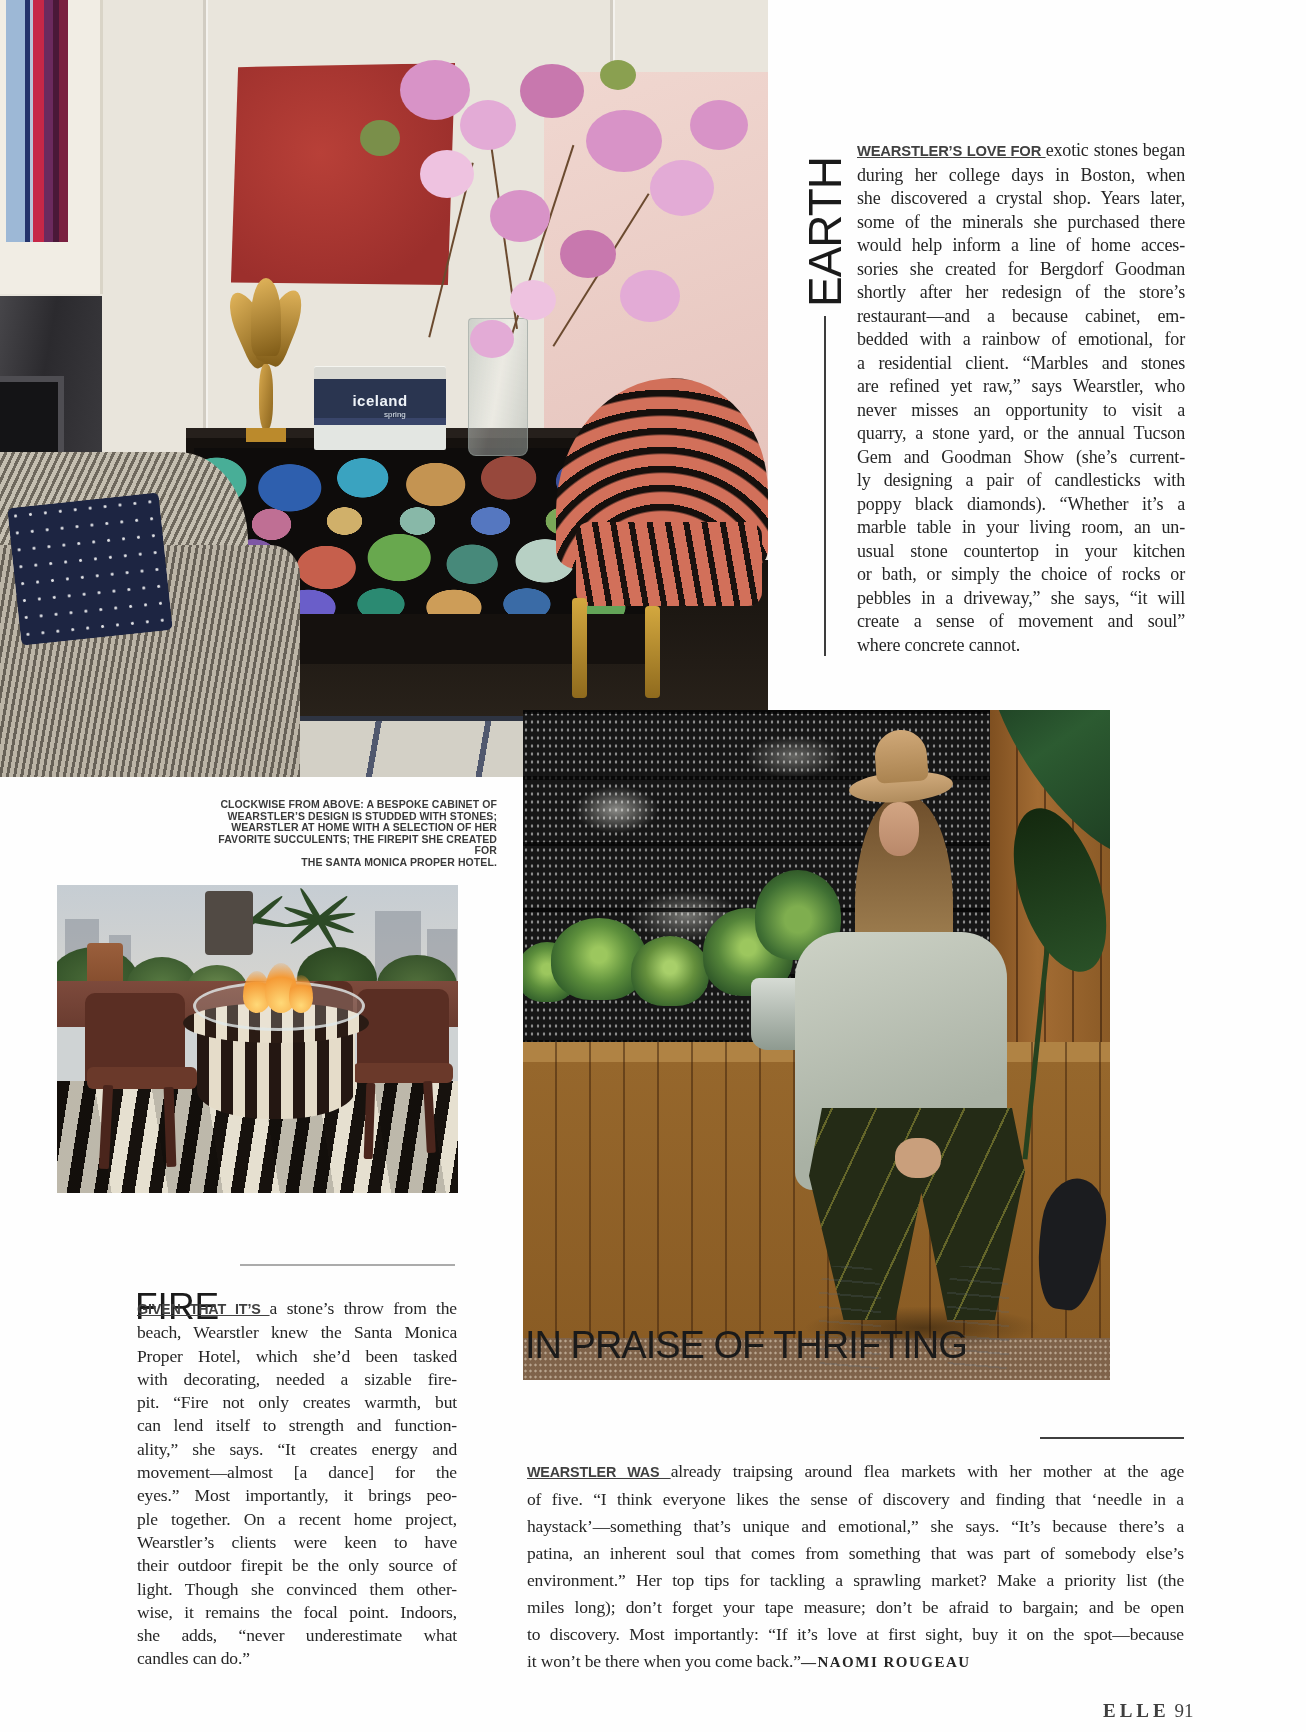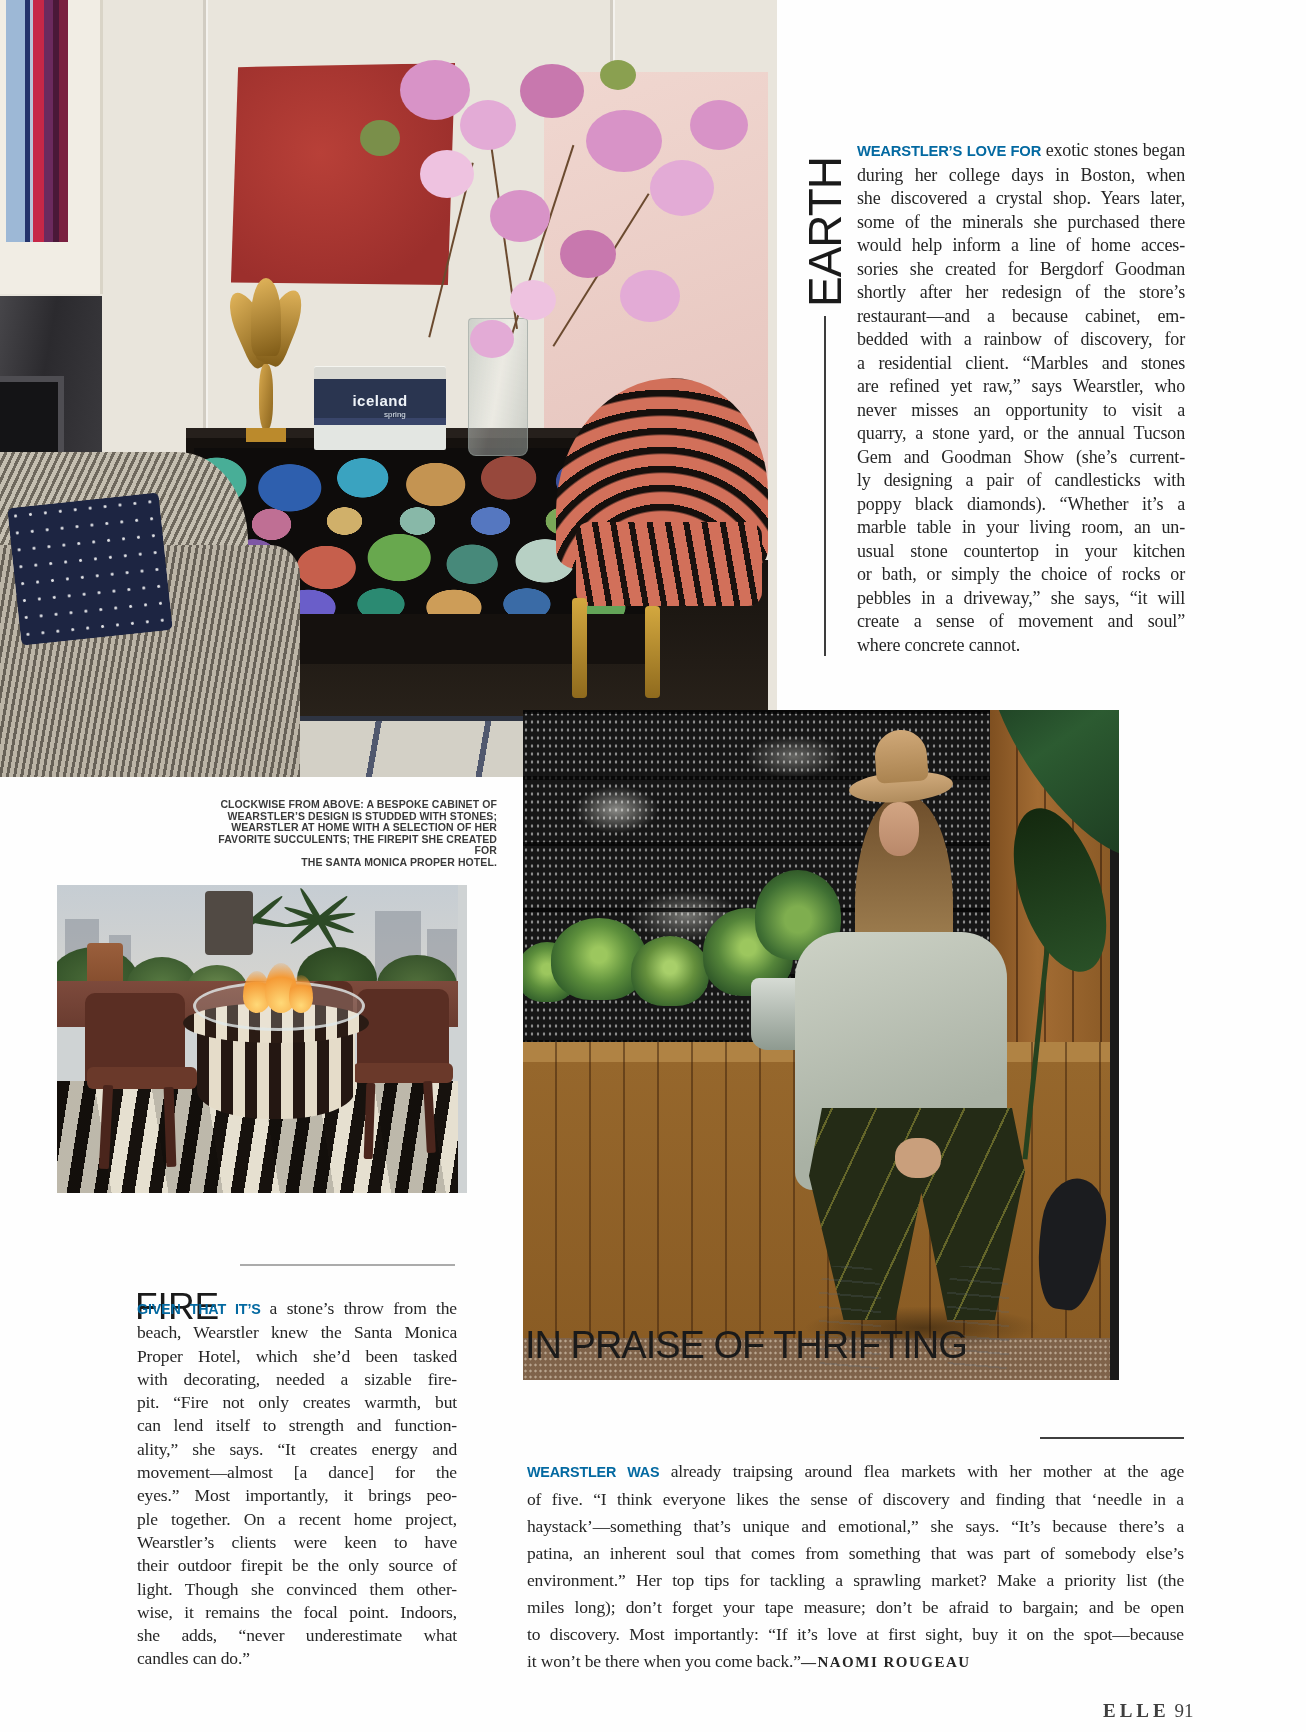--- a/index.html
+++ b/index.html
@@ -1,27 +1,27 @@
 <!DOCTYPE html>
 <html><head>
 <meta charset="utf-8">
 <style>
   html,body{margin:0;padding:0;background:#ffffff;}
   .page{position:relative;width:1306px;height:1732px;background:#fefefe;overflow:hidden;
         font-family:"Liberation Serif",serif;color:#262626;}
   .abs{position:absolute;}
-  .ph{position:absolute;overflow:hidden;padding-left:9px;}
+  .ph{position:absolute;overflow:hidden;}
   .ph *{position:absolute;}
 
   
   .col{position:absolute;text-align:justify;letter-spacing:-0.15px;}
   .col .ln{width:100%;}
   .col .ln.jfull{text-align-last:justify;}
   .leadin{font-family:"Liberation Sans",sans-serif;font-weight:bold;font-size:0.82em;
-          letter-spacing:-0.2px;color:#0369a1;}
+          letter-spacing:-0.2px;color:#404040;text-decoration:underline;}
   .earth-col{left:857px;top:139px;width:328px;font-size:18px;line-height:23.5px;}
   .fire-col{left:137px;top:1297px;width:320px;font-size:17.5px;line-height:23.3px;}
   .thrift-col{left:527px;top:1458px;width:657px;font-size:17.5px;line-height:27px;}
   .byline{font-weight:bold;font-size:15px;letter-spacing:1.5px;}
 
   .head{position:absolute;font-family:"Liberation Sans",sans-serif;color:#1a1a1a;white-space:nowrap;}
   .earth-head{left:825px;top:232px;transform:translate(-50%,-50%) rotate(-90deg);
               font-size:46px;letter-spacing:-1px;}
   .fire-head{left:135px;top:1238px;font-size:37px;letter-spacing:0;margin-top:48px;}
   .thrift-head{left:525px;top:1324px;font-size:38px;letter-spacing:-1px;}
@@ -263,21 +263,21 @@
   <div class="vrule"></div>
   <div class="col earth-col">
       <div class="ln jfull"><span class="leadin">WEARSTLER’S LOVE FOR </span>exotic stones began</div>
       <div class="ln jfull">during her college days in Boston, when</div>
       <div class="ln jfull">she discovered a crystal shop. Years later,</div>
       <div class="ln jfull">some of the minerals she purchased there</div>
       <div class="ln jfull">would help inform a line of home acces-</div>
       <div class="ln jfull">sories she created for Bergdorf Goodman</div>
       <div class="ln jfull">shortly after her redesign of the store’s</div>
       <div class="ln jfull">restaurant—and a because cabinet, em-</div>
-      <div class="ln jfull">bedded with a rainbow of discovery, for</div>
+      <div class="ln jfull">bedded with a rainbow of emotional, for</div>
       <div class="ln jfull">a residential client. “Marbles and stones</div>
       <div class="ln jfull">are refined yet raw,” says Wearstler, who</div>
       <div class="ln jfull">never misses an opportunity to visit a</div>
       <div class="ln jfull">quarry, a stone yard, or the annual Tucson</div>
       <div class="ln jfull">Gem and Goodman Show (she’s current-</div>
       <div class="ln jfull">ly designing a pair of candlesticks with</div>
       <div class="ln jfull">poppy black diamonds). “Whether it’s a</div>
       <div class="ln jfull">marble table in your living room, an un-</div>
       <div class="ln jfull">usual stone countertop in your kitchen</div>
       <div class="ln jfull">or bath, or simply the choice of rocks or</div>

